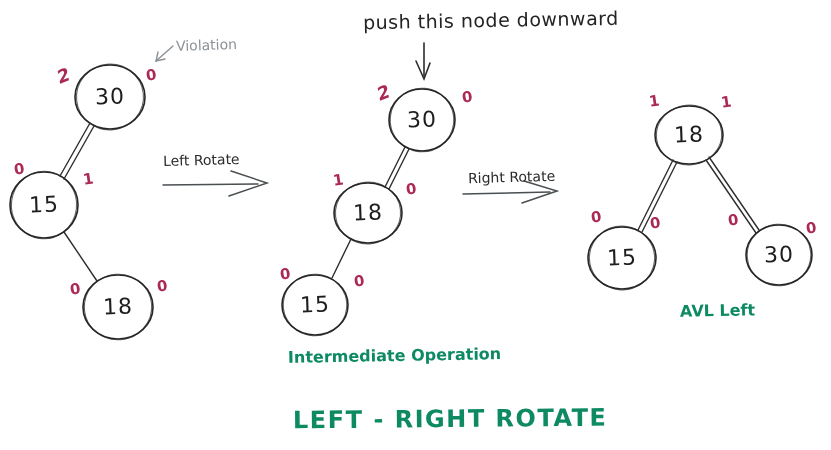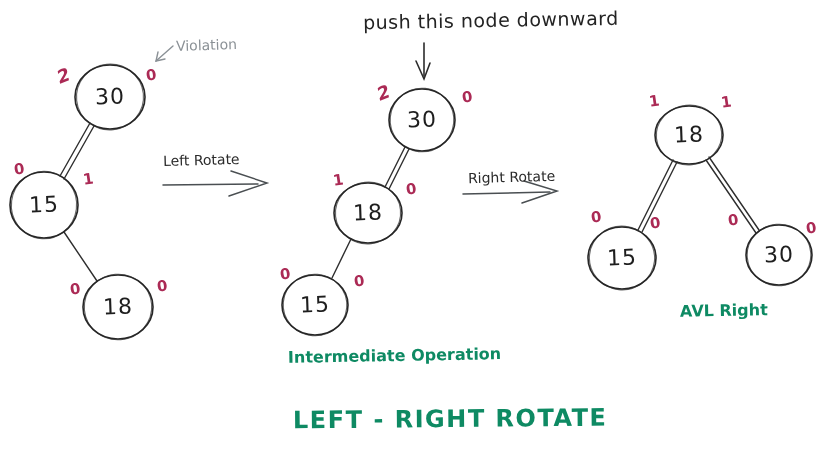--- a/index.html
+++ b/index.html
@@ -99,21 +99,21 @@
       <line x1="424" y1="43" x2="424" y2="76"></line>
       <polyline points="416,61 424,79 430,63"></polyline>
     </g>
   </svg>
 
   <span class="txt lbl-push" style="left:363px;top:10px;">push this node downward</span>
   <span class="txt lbl-gray" style="left:176px;top:38px;">Violation</span>
   <span class="txt lbl-hand" style="left:163px;top:153px;">Left Rotate</span>
   <span class="txt lbl-hand" style="left:468px;top:170px;">Right Rotate</span>
   <span class="txt lbl-green" style="left:288px;top:347px;">Intermediate Operation</span>
-  <span class="txt lbl-green" style="left:680px;top:302px;">AVL Right</span>
+  <span class="txt lbl-green" style="left:680px;top:302px;">AVL Left</span>
   <span class="txt title" style="left:293px;top:406px;">LEFT - RIGHT ROTATE</span>
 
   <span class="nodeval" style="left:110px;top:85px;">30</span>
   <span class="nodeval" style="left:44px;top:193px;">15</span>
   <span class="nodeval" style="left:118px;top:295px;">18</span>
 
   <span class="bf bf-two" style="left:57px;top:65px;">2</span>
   <span class="bf" style="left:146px;top:66px;">0</span>
   <span class="bf" style="left:14px;top:160px;">0</span>
   <span class="bf" style="left:83px;top:170px;">1</span>

